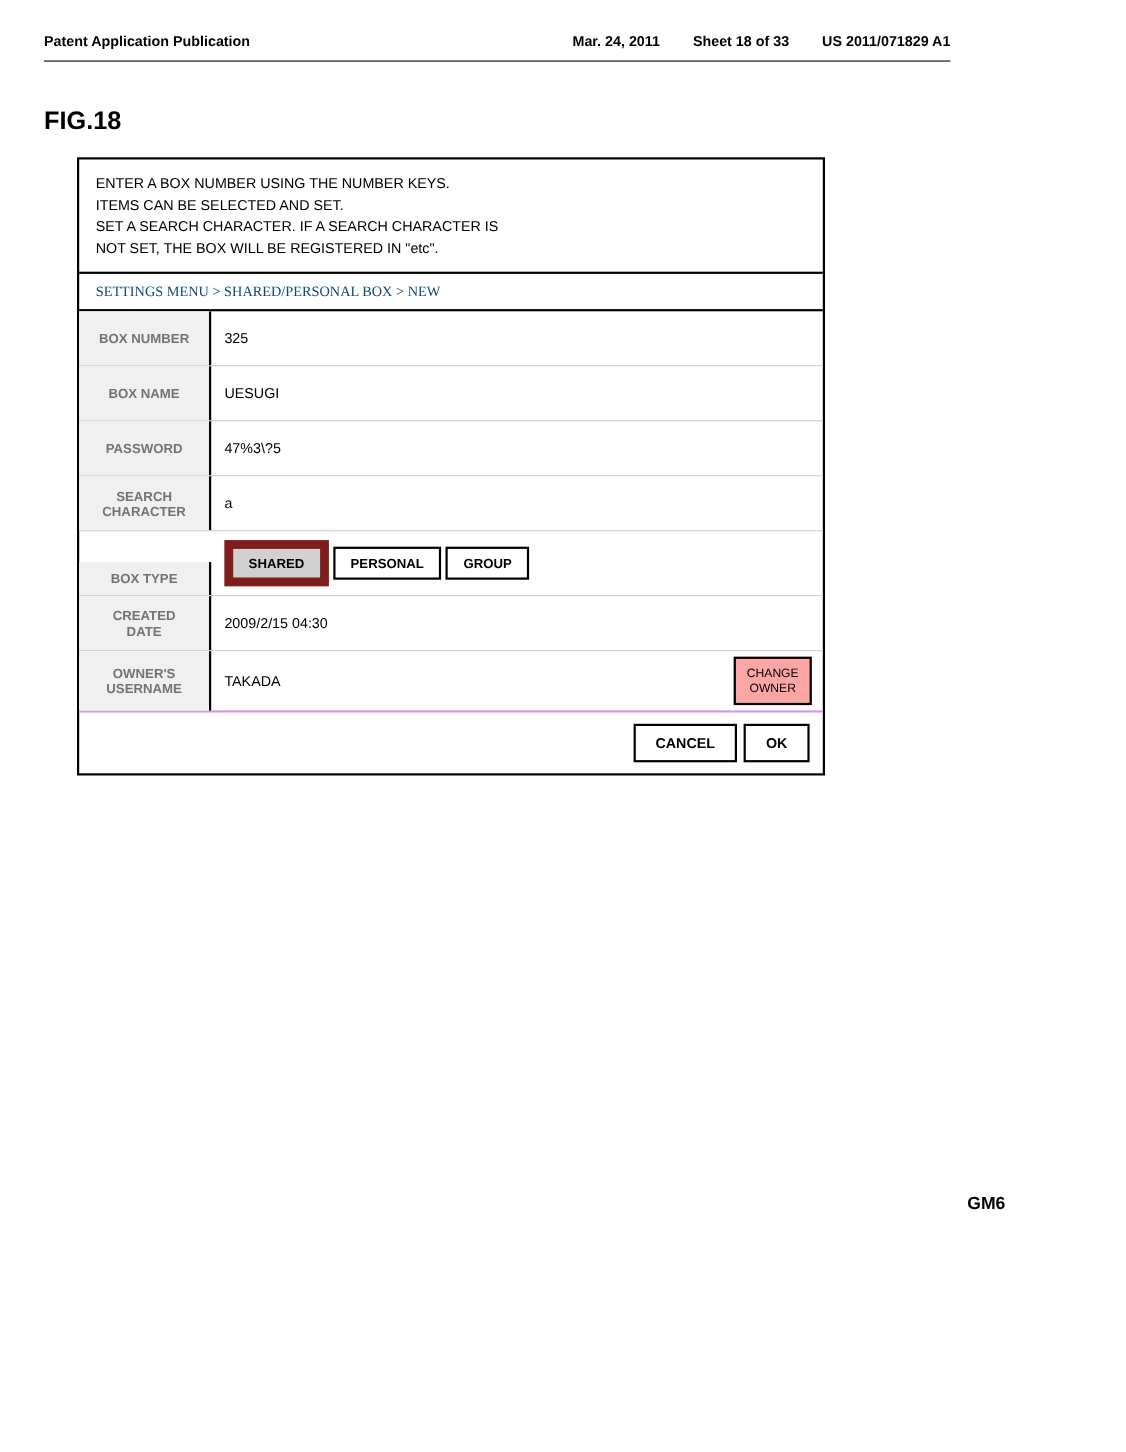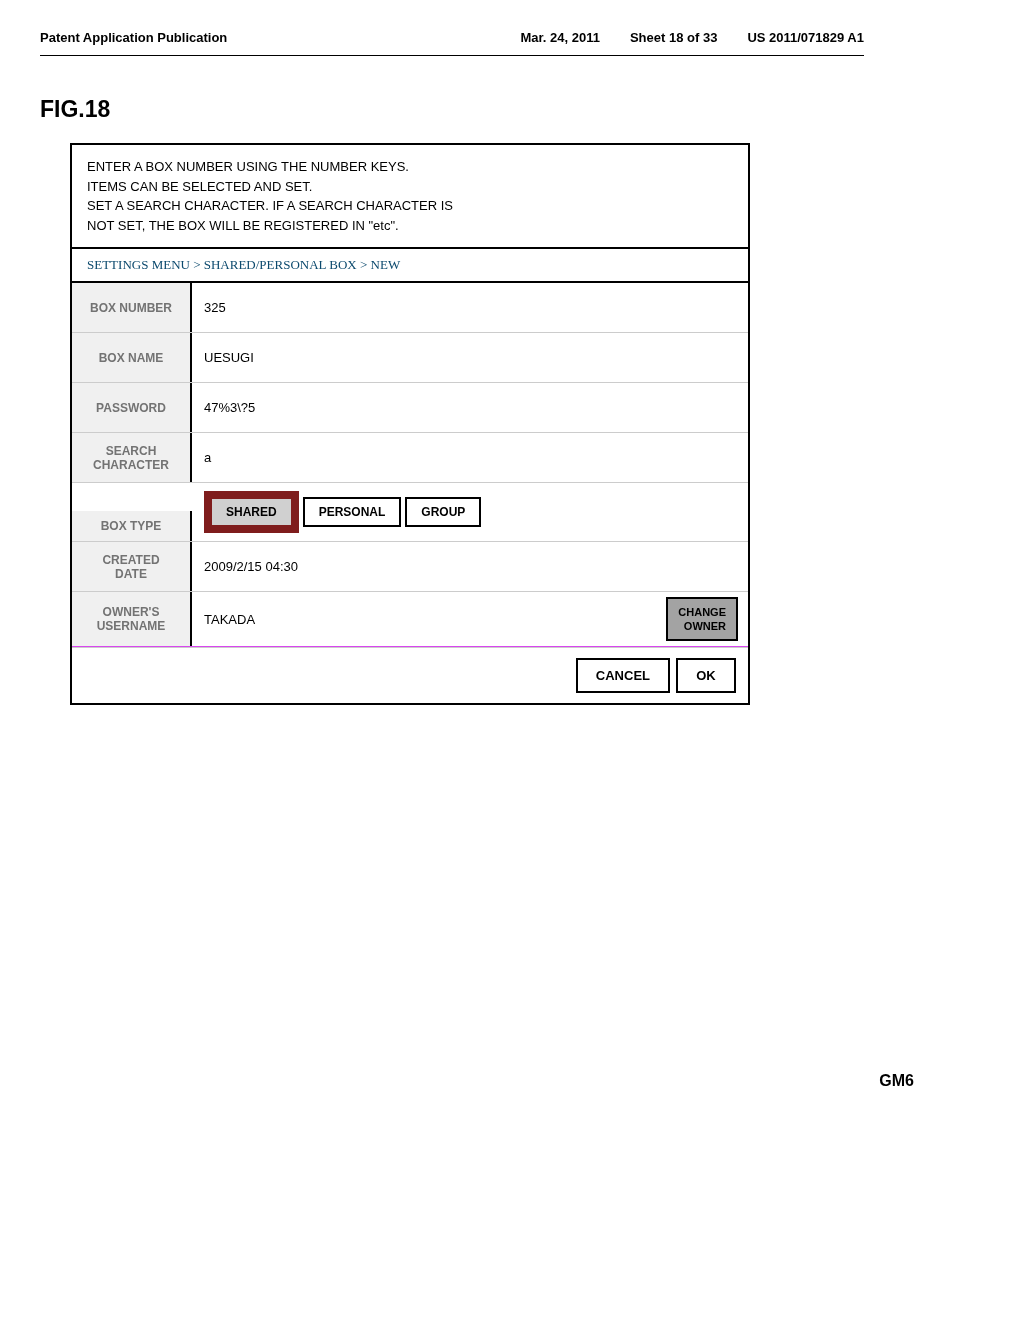--- a/index.html
+++ b/index.html
@@ -160,27 +160,27 @@
       display: flex;
       align-items: center;
       font-size: 13px;
       color: #000;
     }
 
     .change-owner-btn {
       border: 2px solid #000;
       padding: 6px 10px;
       font-size: 11px;
-      font-weight: bold;
+      font-weight: normal;
       cursor: pointer;
-      background: #a3a3a3;
+      background: #fca5a5;
       color: #000;
       align-self: center;
       margin-right: 10px;
-      text-align: right;
+      text-align: center;
       line-height: 1.3;
     }
 
     .action-row {
       display: flex;
       justify-content: flex-end;
       align-items: center;
       padding: 10px 12px;
       gap: 6px;
       border-top: 1px solid #ccc;
@@ -192,21 +192,21 @@
       font-size: 13px;
       font-weight: bold;
       cursor: pointer;
       background: #fff;
       color: #000;
       min-width: 60px;
     }
 
     .gm6-label {
       position: absolute;
-      bottom: 230px;
+      bottom: 216px;
       right: 110px;
       font-size: 16px;
       font-weight: bold;
       color: #000;
     }
   </style>
 </head>
 <body>
 
 <div class="page-container">

